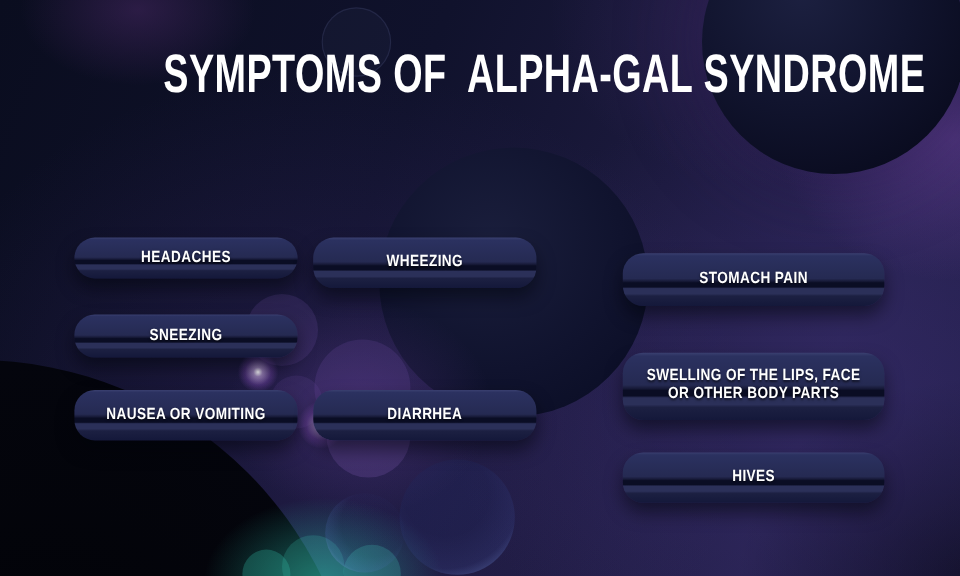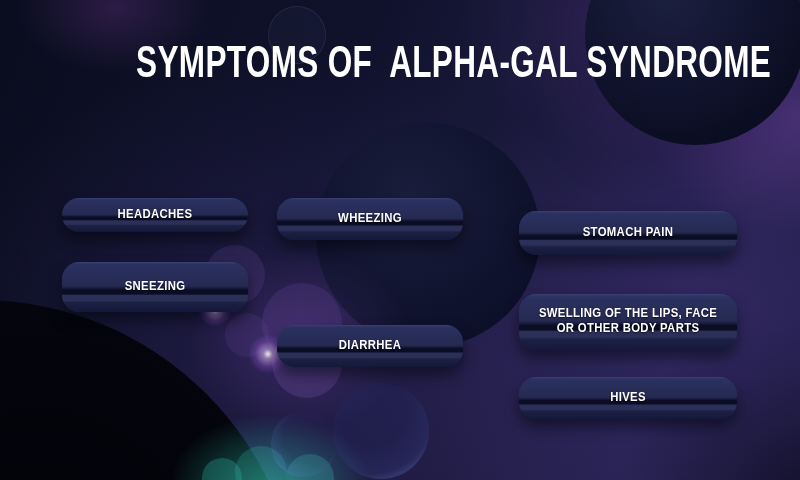--- a/index.html
+++ b/index.html
@@ -61,21 +61,21 @@
   .pill { position:absolute; border-radius:17px;
     background:linear-gradient(180deg,
       #3a4070 0%, #2b3160 5%,
       var(--pill-main,#252a52) 48%,
       #171a38 53%,
       var(--pill-stripe,#0a0d24) 56%, var(--pill-stripe,#0a0d24) 64%,
       var(--pill-band,#2b3059) 67%, var(--pill-band,#2b3059) 77%,
       #1c2042 81%, var(--pill-bottom,#14183a) 100%);
     box-shadow:0 8px 14px rgba(2,3,10,.5); }
   .col-a { left:62px;  width:186px; }
-  .col-b { left:277px; width:186px; }
+  .col-b { left:261px; width:186px; }
   .col-c { left:519px; width:218px; }
   .pill-label { position:absolute; inset:0; display:flex; flex-direction:column;
     justify-content:center; align-items:center; padding-bottom:4px;
     transform:scaleX(.84); color:#fff; font-weight:700; font-size:13.5px;
     line-height:15px; letter-spacing:.4px; text-align:center;
     text-shadow:0 1px 2px rgba(0,0,0,.6); }
   .pill-label span { white-space:nowrap; }
 </style>
 </head>
 <body>
@@ -101,23 +101,29 @@
   <div class="decor bubble-a"></div>
 
   <h1 class="title"><span>SYMPTOMS OF  ALPHA-GAL SYNDROME</span></h1>
 
   <div class="pill col-a" style="top:198px;height:34px;">
     <div class="pill-label">
       <span>HEADACHES</span>
         <span></span>
     </div>
   </div>
-  <div class="pill col-a" style="top:262px;height:50px;">
+  <div class="pill col-a" style="top:262px;height:36px;">
     <div class="pill-label">
       <span>SNEEZING</span>
+        <span></span>
+    </div>
+  </div>
+  <div class="pill col-a" style="top:325px;height:42px;">
+    <div class="pill-label">
+      <span>NAUSEA OR VOMITING</span>
         <span></span>
     </div>
   </div>
 
   <div class="pill col-b" style="top:198px;height:42px;">
     <div class="pill-label">
       <span>WHEEZING</span>
         <span></span>
     </div>
   </div>

